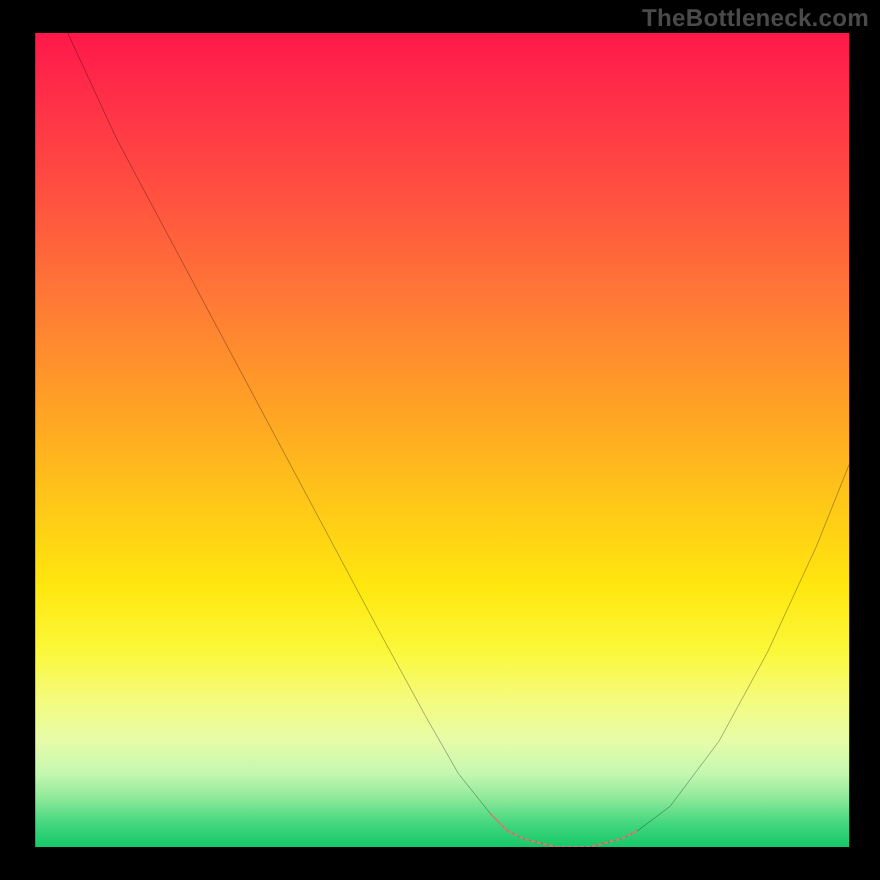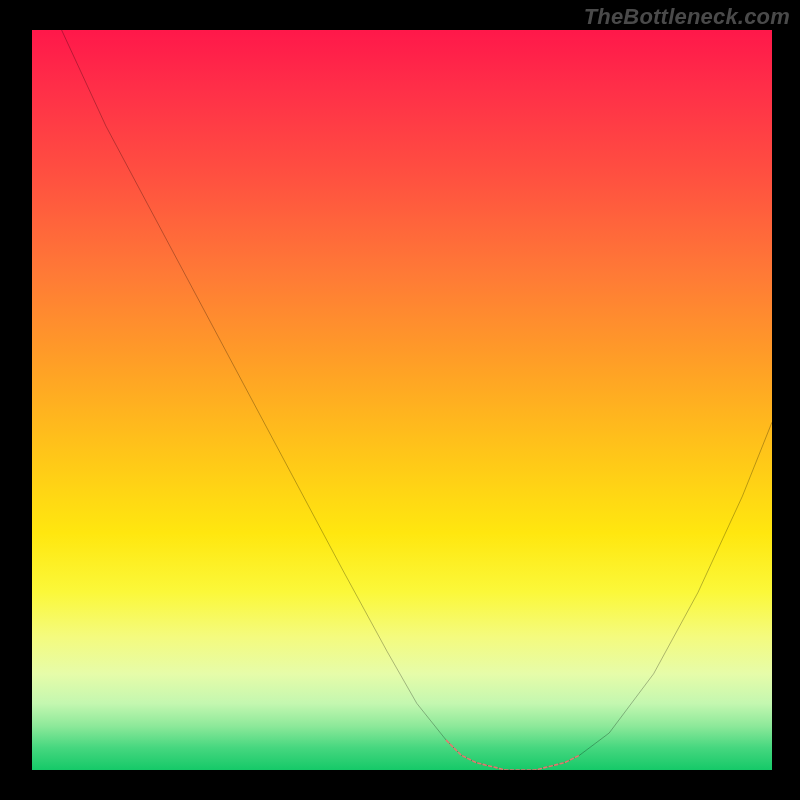--- a/index.html
+++ b/index.html
@@ -9,21 +9,20 @@
     height: 800px;
     background: #000;
     overflow: hidden;
     font-family: Arial, Helvetica, sans-serif;
   }
   .frame {
     position: relative;
     width: 800px;
     height: 800px;
     background: #000;
-    font-style: italic;
   }
   .watermark {
     position: absolute;
     top: 4px;
     right: 10px;
     font-size: 22px;
     font-weight: bold;
     color: #4a4a4a;
     letter-spacing: 0.2px;
     z-index: 10;

